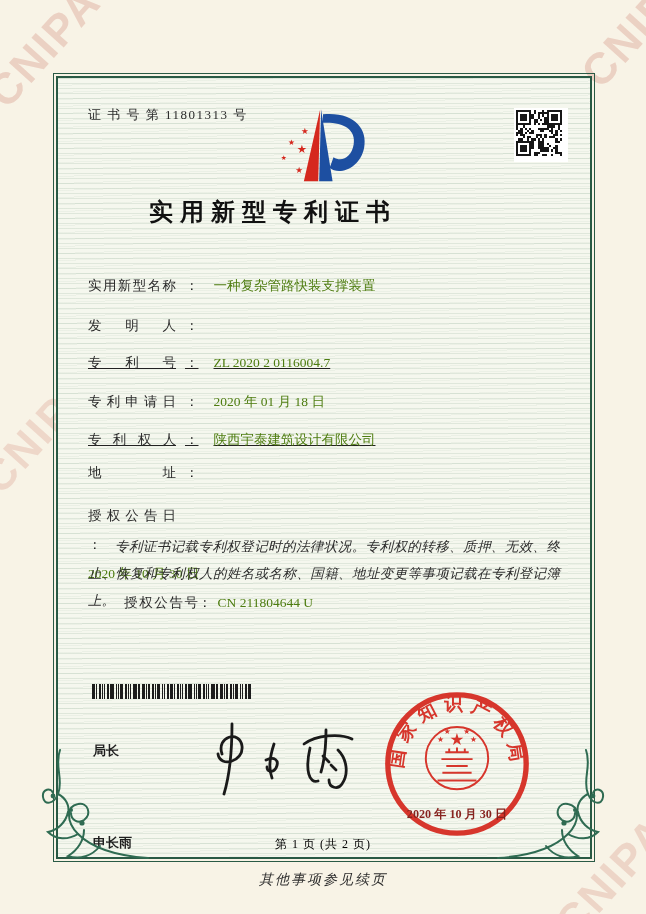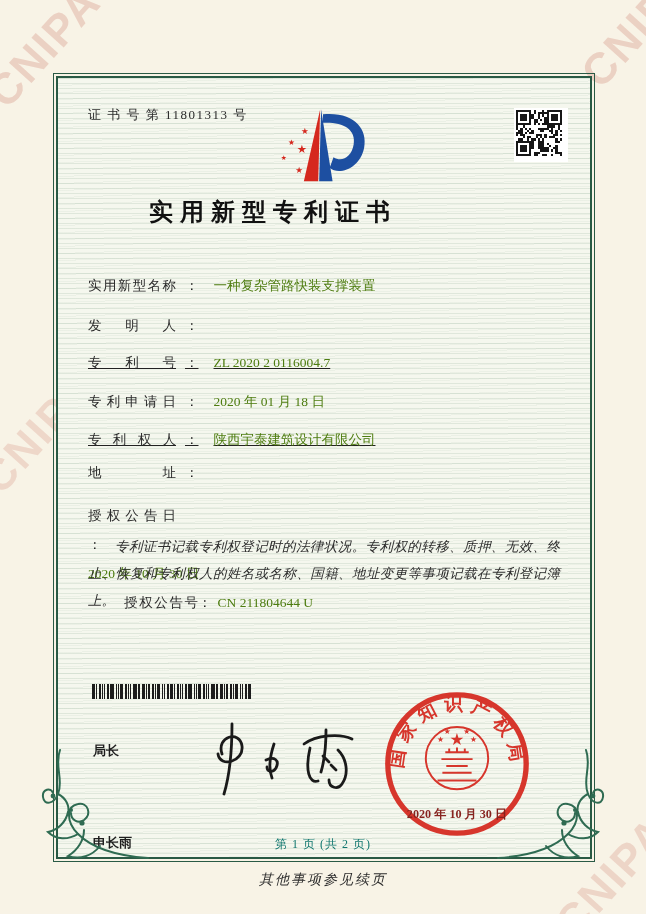--- a/index.html
+++ b/index.html
@@ -87,21 +87,21 @@
   .director-name{
     position:absolute;left:93px;top:800px;
     font-family:"Liberation Sans","DejaVu Sans",sans-serif;
     font-size:13px;font-weight:600;color:#1d1d1d;margin-top:34px;
   }
   .signature{position:absolute;left:192px;top:718px;width:185px;height:80px;}
   .seal{position:absolute;left:381px;top:688px;width:152px;height:152px;opacity:.93;}
 
   .page-info{
     position:absolute;left:0;top:836px;width:646px;text-align:center;
-    font-size:12px;color:#0f766e;letter-spacing:1px;
+    font-size:12px;color:#000000;letter-spacing:1px;
   }
   .note{
     position:absolute;left:0;top:871px;width:646px;text-align:center;
     font-size:14px;font-style:italic;color:#2d2d2d;letter-spacing:2px;
   }
 
   .ornament{position:absolute;width:112px;height:124px;z-index:4;}
   .orn-left{left:38px;top:744px;}
   .orn-right{left:496px;top:744px;transform:scaleX(-1);}
 </style>

